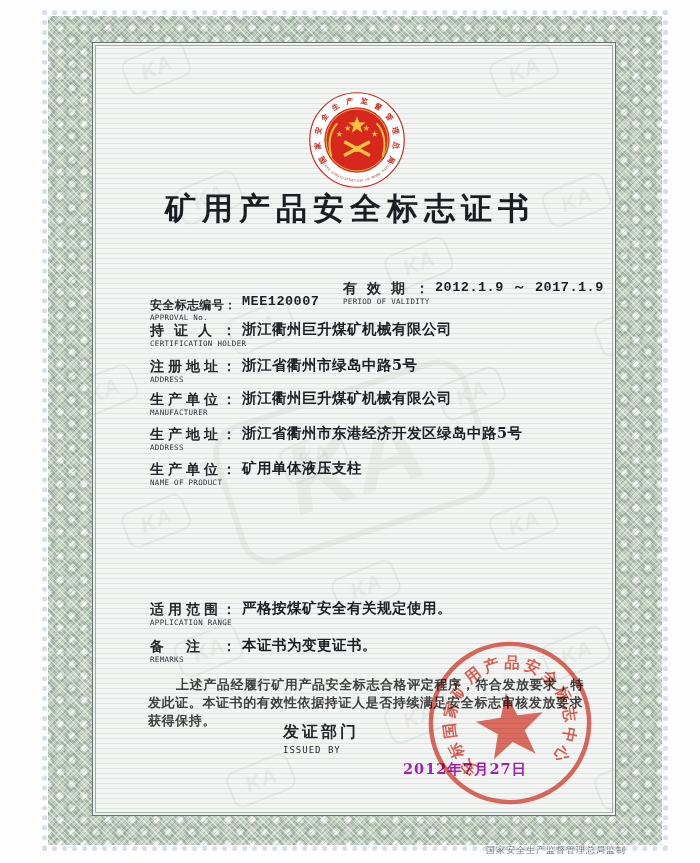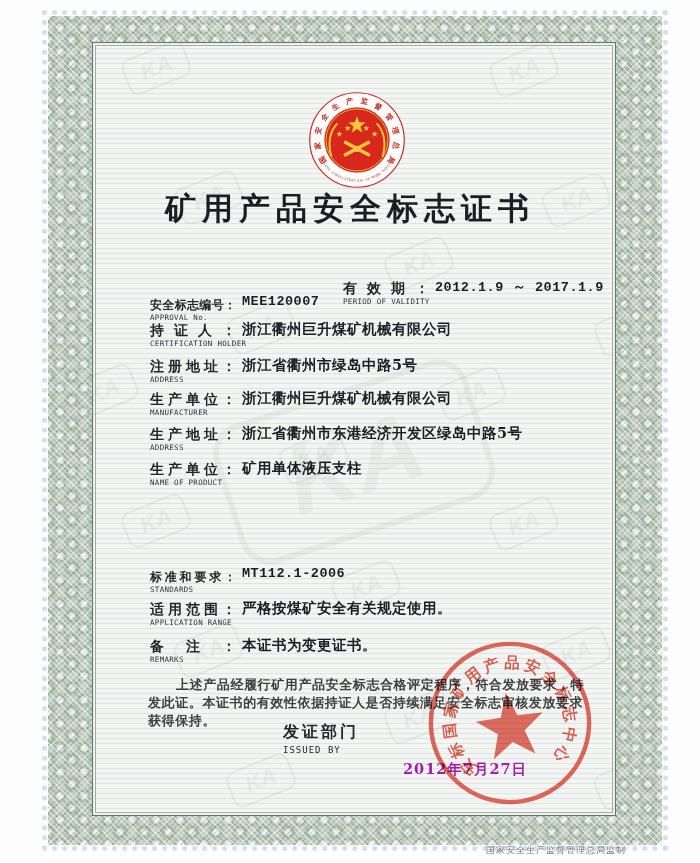--- a/index.html
+++ b/index.html
@@ -201,25 +201,20 @@
   <div class="field" style="top:424px">
     <span class="jl">生产地址：</span>
     <span class="sub">ADDRESS</span>
     <span class="val">浙江省衢州市东港经济开发区绿岛中路5号</span>
   </div>
   <div class="field" style="top:459px">
     <span class="jl">生产单位：</span>
     <span class="sub">NAME OF PRODUCT</span>
     <span class="val">矿用单体液压支柱</span>
   </div>
-  <div class="field" style="top:566px">
-    <span class="jl sm">标准和要求：</span>
-    <span class="sub">STANDARDS</span>
-    <span class="val mono">MT112.1-2006</span>
-  </div>
   <div class="field" style="top:599px">
     <span class="jl">适用范围：</span>
     <span class="sub">APPLICATION RANGE</span>
     <span class="val">严格按煤矿安全有关规定使用。</span>
   </div>
   <div class="field" style="top:636px">
     <span class="jl">备注：</span>
     <span class="sub">REMARKS</span>
     <span class="val">本证书为变更证书。</span>
   </div>

